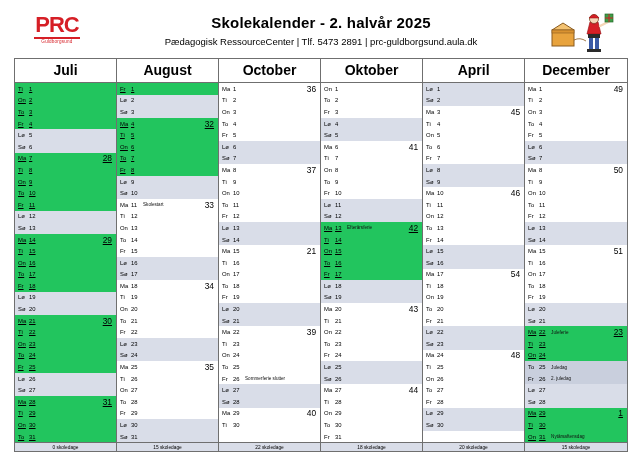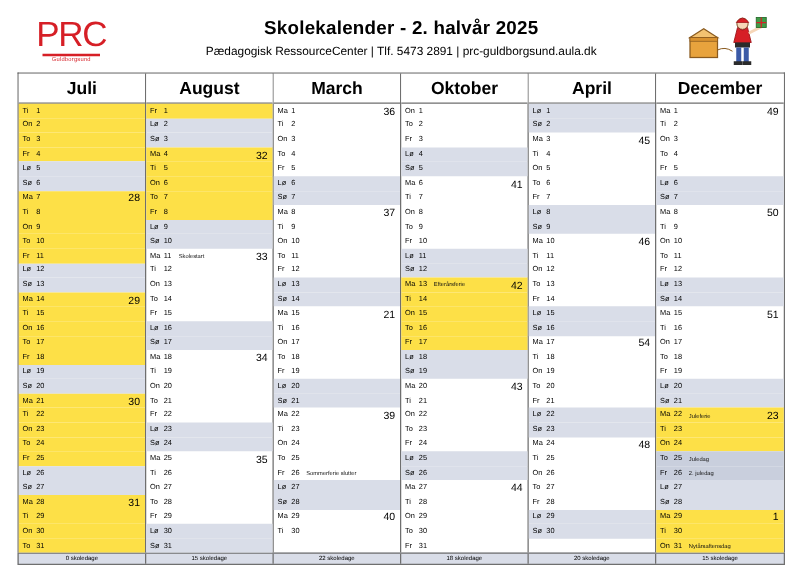--- a/index.html
+++ b/index.html
@@ -28,22 +28,22 @@
   }
   .logo {
     position: absolute;
     left: 14px;
     top: 6px;
     width: 58px;
     text-align: center;
     line-height: 1;
   }
   .logo-prc {
-    font-size: 28px;
-    font-weight: normal;
+    font-size: 22px;
+    font-weight: bold;
     color: #d61f26;
     letter-spacing: -1px;
     font-family: "Liberation Sans", sans-serif;
   }
   .logo-sub {
     font-size: 4.6px;
     color: #d61f26;
     letter-spacing: .2px;
     margin-top: 1px;
   }
@@ -127,21 +127,21 @@
     flex: none;
     font-size: 8.4px;
     font-weight: normal;
     color: #000;
     text-align: right;
     padding-right: 1px;
   }
   
   .we { background: #d9dde8; }
   .hol { background: #c9cfdd; }
-  .vac { background: #fde047; }
+  .vac { background: #22c55e; text-decoration: underline; }
   .footrow {
     display: flex;
     width: 614px;
     box-sizing: border-box;
     border-top: 1px solid #6f6f6f;
     border-bottom: 1px solid #6f6f6f;
     border-left: 1px solid #6f6f6f;
     border-right: 1px solid #6f6f6f;
     background: #d9dde8;
   }
@@ -566,21 +566,21 @@
           <span class="wk"></span>
         </div>
         <div class="dayrow we">
           <span class="dname">Sø</span>
           <span class="dnum">31</span>
           <span class="note"></span>
           <span class="wk"></span>
         </div>
       </div>
       <div class="monthcol">
-        <div class="monthhead">March</div>
+        <div class="monthhead">October</div>
         <div class="dayrow">
           <span class="dname">Ma</span>
           <span class="dnum">1</span>
           <span class="note"></span>
           <span class="wk">36</span>
         </div>
         <div class="dayrow">
           <span class="dname">Ti</span>
           <span class="dnum">2</span>
           <span class="note"></span>

